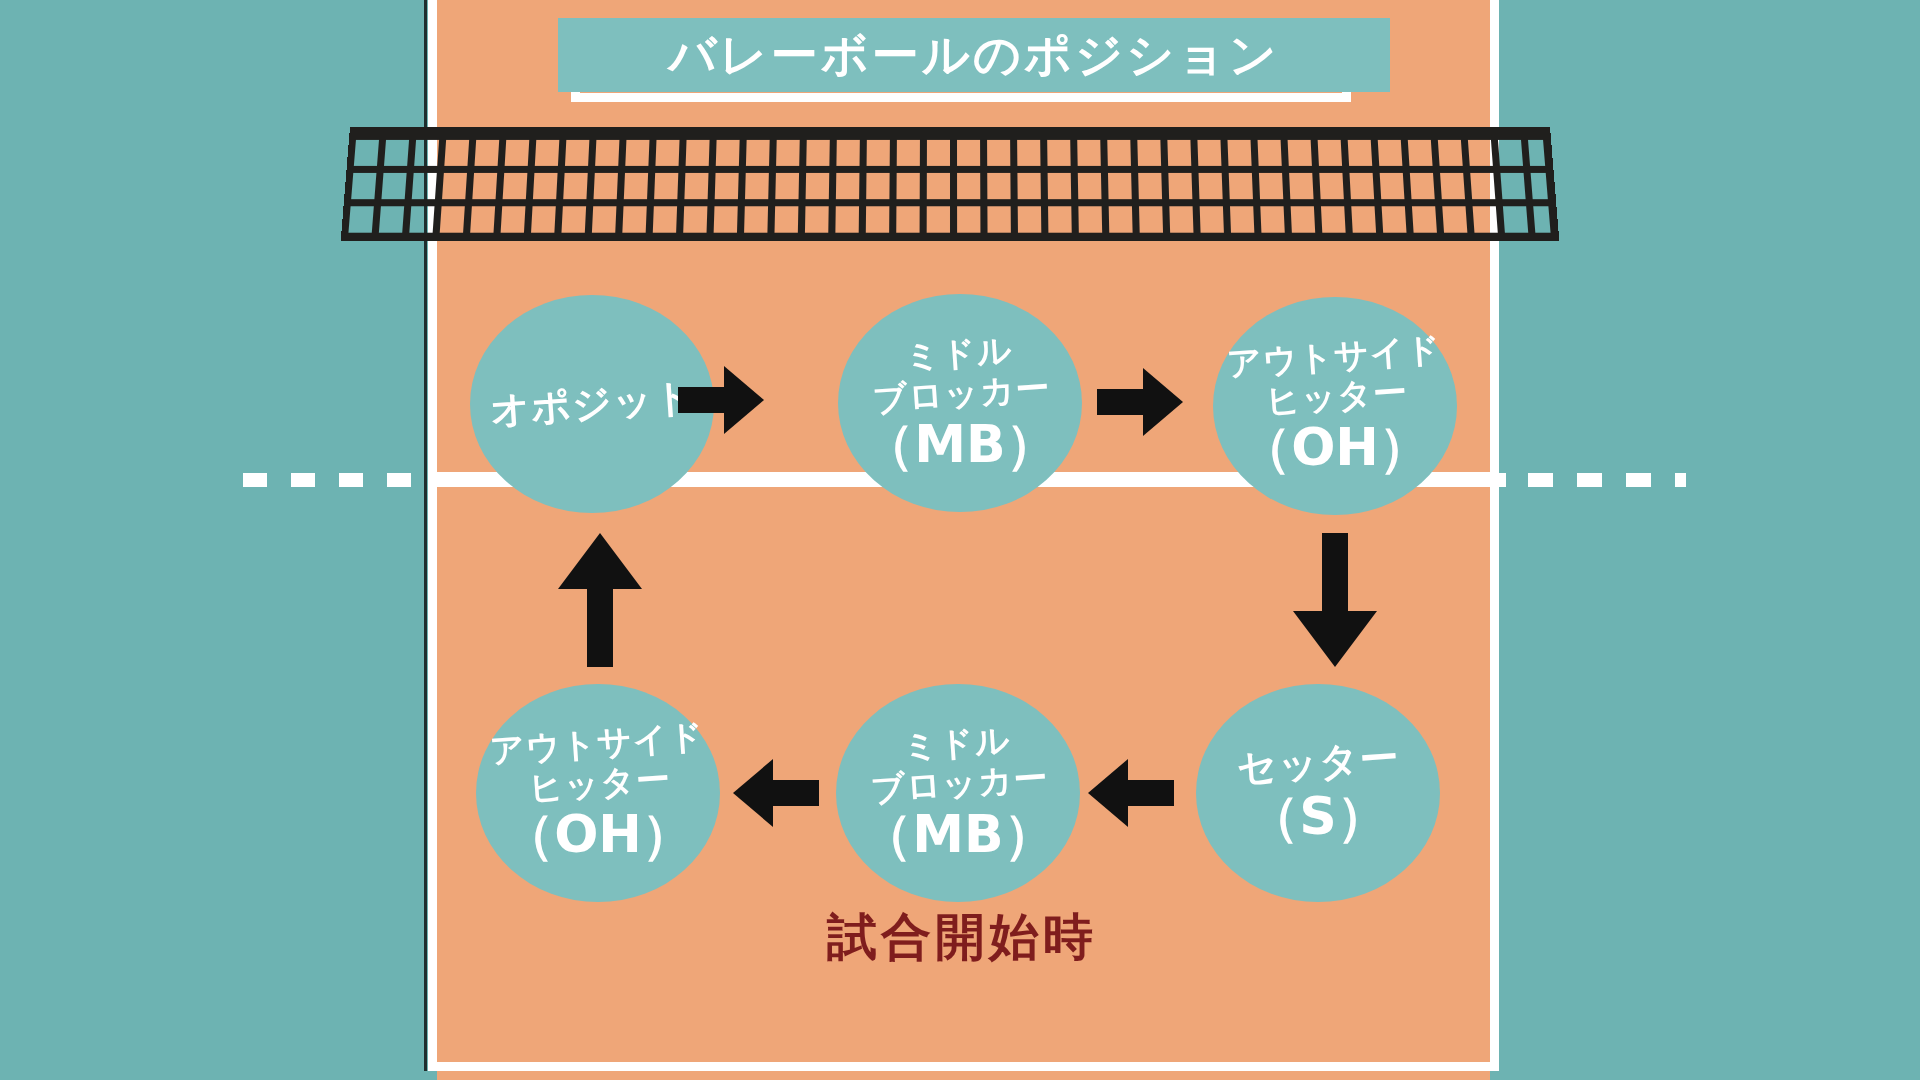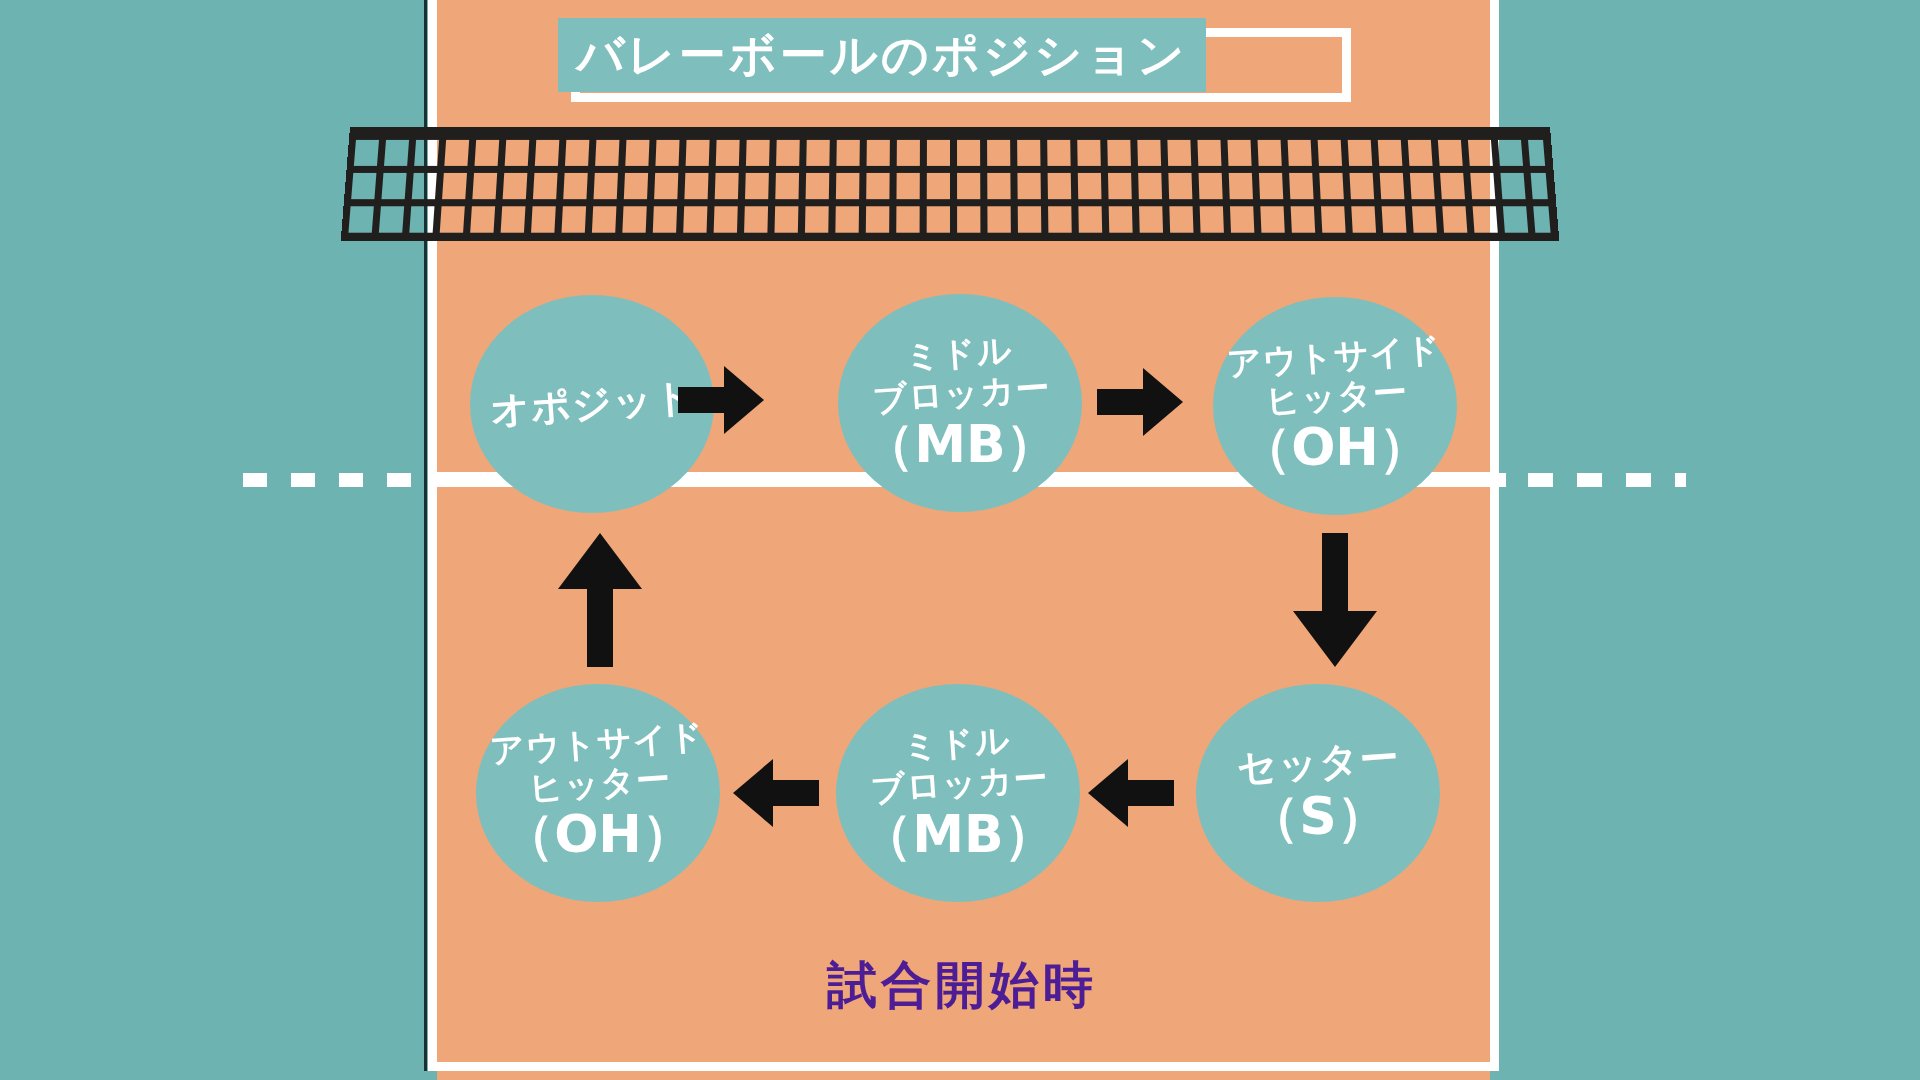--- a/index.html
+++ b/index.html
@@ -26,38 +26,38 @@
     position:absolute;left:350px;top:127px;width:1200px;height:113px;z-index:5;
     transform:perspective(900px) rotateX(7deg);transform-origin:50% 0;
     background-image:
       linear-gradient(to bottom,#201F1D 0 13px,transparent 13px),
       linear-gradient(to bottom,transparent 0 39px,#201F1D 39px 46px,transparent 46px 72px,#201F1D 72px 79px,transparent 79px 105px,#201F1D 105px 113px),
       linear-gradient(to left,#201F1D 0 8px,transparent 8px),
       repeating-linear-gradient(to right,#201F1D 0 7px,transparent 7px 30px);
   }
   
   .banner-frame{position:absolute;left:571px;top:28px;width:780px;height:74px;border:9px solid #FFFFFF;box-sizing:border-box;z-index:6;}
-  .banner{position:absolute;left:558px;top:18px;width:648px;height:74px;background:#7EBFBE;z-index:7;
+  .banner{position:absolute;left:558px;top:18px;width:832px;height:74px;background:#7EBFBE;z-index:7;
     display:flex;align-items:center;justify-content:center;}
   .banner-title{color:#FFFFFF;font-size:47px;font-weight:800;letter-spacing:3px;white-space:nowrap;}
   
   .pos-circle{
     position:absolute;width:244px;height:218px;border-radius:50%;background:#7EBFBE;z-index:4;
     display:flex;flex-direction:column;align-items:center;justify-content:center;
     color:#FFFFFF;text-align:center;
   }
   .jp{transform:rotate(-4deg);font-weight:800;font-size:34px;line-height:1.18;letter-spacing:1px;white-space:nowrap;}
   .jp-big{font-size:39px;}
   .abbr{font-weight:800;font-size:52px;line-height:1.1;margin-top:2px;white-space:nowrap;}
   
   .arrow{position:absolute;z-index:4;}
   .arrow svg{display:block;}
   
-  .caption{position:absolute;left:712px;top:952px;width:500px;z-index:3;
-    text-align:center;color:#4c1d95;font-size:50px;font-weight:800;letter-spacing:4px;}
+  .caption{position:absolute;left:712px;top:904px;width:500px;z-index:3;
+    text-align:center;color:#7f1d1d;font-size:50px;font-weight:800;letter-spacing:4px;}
 </style>
 </head>
 <body>
 
 <div class="stage">
 
   <div class="court"></div>
   <div class="court-edge-dark"></div>
   <div class="court-border-left"></div>
   <div class="court-border-right"></div>

